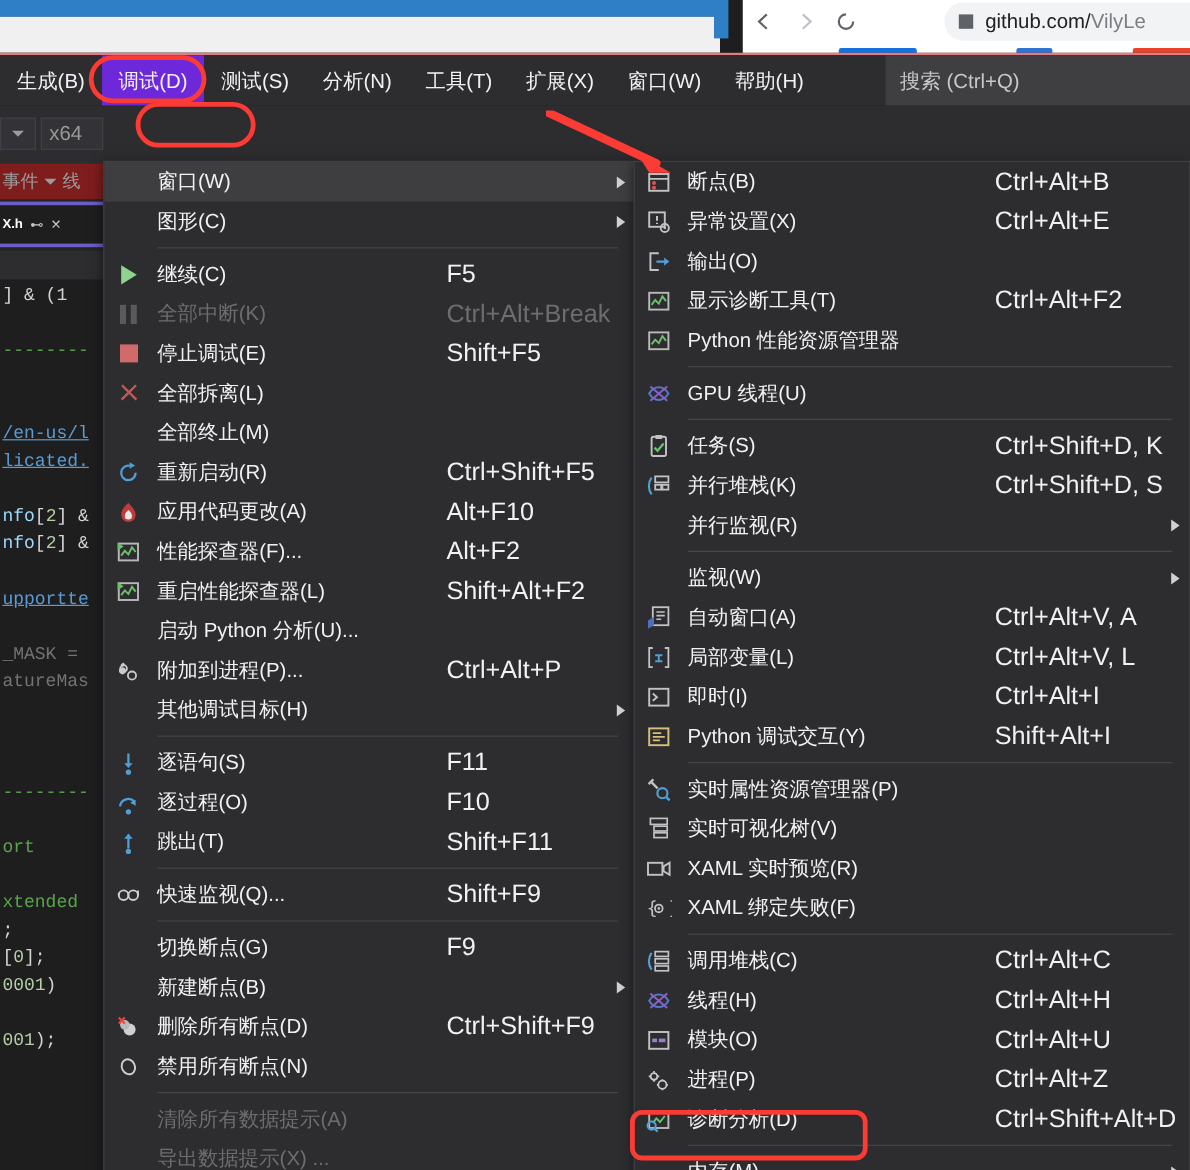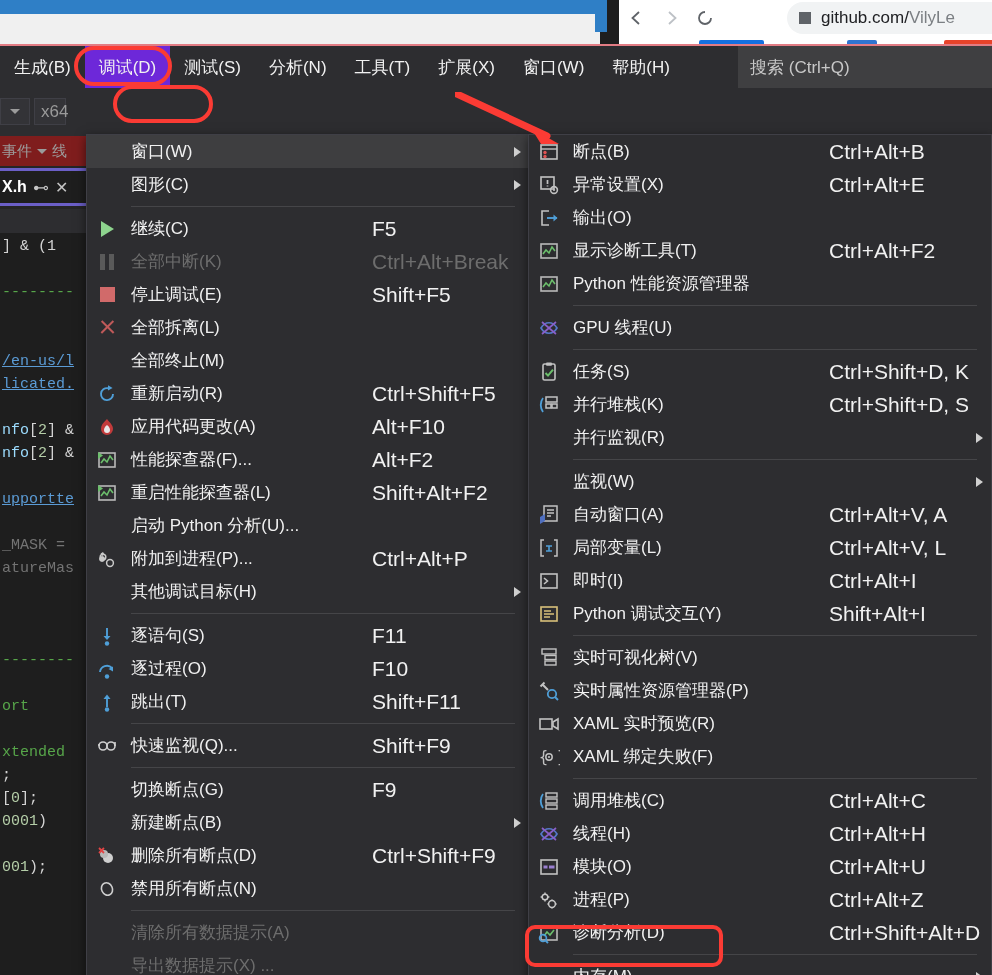--- a/index.html
+++ b/index.html
@@ -105,21 +105,21 @@
     position: absolute; left: 0; top: 0; width: 86px; height: 30px;
     background: #7f1d1d; display: flex; align-items: center;
     color: #9d9d9d; font-size: 15px; gap: 5px; padding-left: 2px;
     white-space: nowrap;
   }
   .lp-tab {
     position: absolute; left: 0; top: 32px; width: 86px; height: 38px;
     background: #1e1e1e; border-top: 3px solid #6b5fc7;
     border-bottom: 3px solid #6b5fc7;
     display: flex; align-items: center; gap: 6px; padding-left: 2px;
-    color: #ffffff; font-size: 16px; font-weight: bold; white-space: nowrap;
+    color: #ffffff; font-size: 11px; font-weight: bold; white-space: nowrap;
   }
   .lp-subbar {
     position: absolute; left: 0; top: 73px; width: 86px; height: 24px;
     background: #2d2d30;
   }
   .code {
     position: absolute; left: 0; top: 97px; width: 86px; height: 744px;
     background: #1e1e1e; padding: 2px 0 0 2px;
     font-family: "Liberation Mono", "DejaVu Sans Mono", monospace;
     font-size: 15px; line-height: 23px; white-space: pre; overflow: hidden;
@@ -260,21 +260,21 @@
         </div>
       <div class="search-box">
         <span class="ph">搜索 (Ctrl+Q)</span>
       </div>
     </div>
 
     <div class="toolbar2">
       <div class="tb-combo" style="left:0px;width:30px;justify-content:center;">
         <span class="caret-dn"></span>
       </div>
-      <div class="tb-combo" style="left:34px;width:32px;">
+      <div class="tb-combo" style="left:34px;width:52px;">
         <span>x64</span>
       </div>
     </div>
 
     <div class="left-pane">
       <div class="lp-filterbar">
         <span>事件</span>
         <span class="caret-dn"></span>
         <span>线</span>
       </div>
@@ -646,36 +646,36 @@
               <path d="M6 8 L13 8 M6 11 L16 11 M6 14 L12 14" stroke="#d8c07a" stroke-width="1.5"></path>
             </svg>
           </span>
           <span class="label">Python 调试交互(Y)</span>
           <span class="accel">Shift+Alt+I</span>
         </div>
         <div class="sep"></div>
         <div class="mi">
           <span class="ico">
             <svg width="22" height="22" viewBox="0 0 22 22">
+              <path d="M4 4 L10 10 M2.5 6.5 L6.5 2.5" stroke="#c2c2c2" stroke-width="2"></path>
+              <circle cx="14" cy="14" r="4.2" fill="none" stroke="#4f9fd8" stroke-width="1.8"></circle>
+              <path d="M17 17 L20 20" stroke="#4f9fd8" stroke-width="2"></path>
+            </svg>
+          </span>
+          <span class="label">实时属性资源管理器(P)</span>
+        </div>
+        <div class="mi">
+          <span class="ico">
+            <svg width="22" height="22" viewBox="0 0 22 22">
               <rect x="4" y="2" width="14" height="5" fill="none" stroke="#c2c2c2" stroke-width="1.4"></rect>
               <rect x="7" y="8.5" width="11" height="4" fill="none" stroke="#c2c2c2" stroke-width="1.4"></rect>
               <rect x="7" y="14" width="11" height="4" fill="none" stroke="#c2c2c2" stroke-width="1.4"></rect>
             </svg>
           </span>
           <span class="label">实时可视化树(V)</span>
-        </div>
-        <div class="mi">
-          <span class="ico">
-            <svg width="22" height="22" viewBox="0 0 22 22">
-              <path d="M4 4 L10 10 M2.5 6.5 L6.5 2.5" stroke="#c2c2c2" stroke-width="2"></path>
-              <circle cx="14" cy="14" r="4.2" fill="none" stroke="#4f9fd8" stroke-width="1.8"></circle>
-              <path d="M17 17 L20 20" stroke="#4f9fd8" stroke-width="2"></path>
-            </svg>
-          </span>
-          <span class="label">实时属性资源管理器(P)</span>
         </div>
         <div class="mi">
           <span class="ico">
             <svg width="22" height="22" viewBox="0 0 22 22">
               <rect x="2" y="6" width="12" height="10" fill="none" stroke="#c2c2c2" stroke-width="1.6"></rect>
               <path d="M15 9 L20 6 L20 16 L15 13 Z" fill="none" stroke="#c2c2c2" stroke-width="1.6"></path>
             </svg>
           </span>
           <span class="label">XAML 实时预览(R)</span>
         </div>

